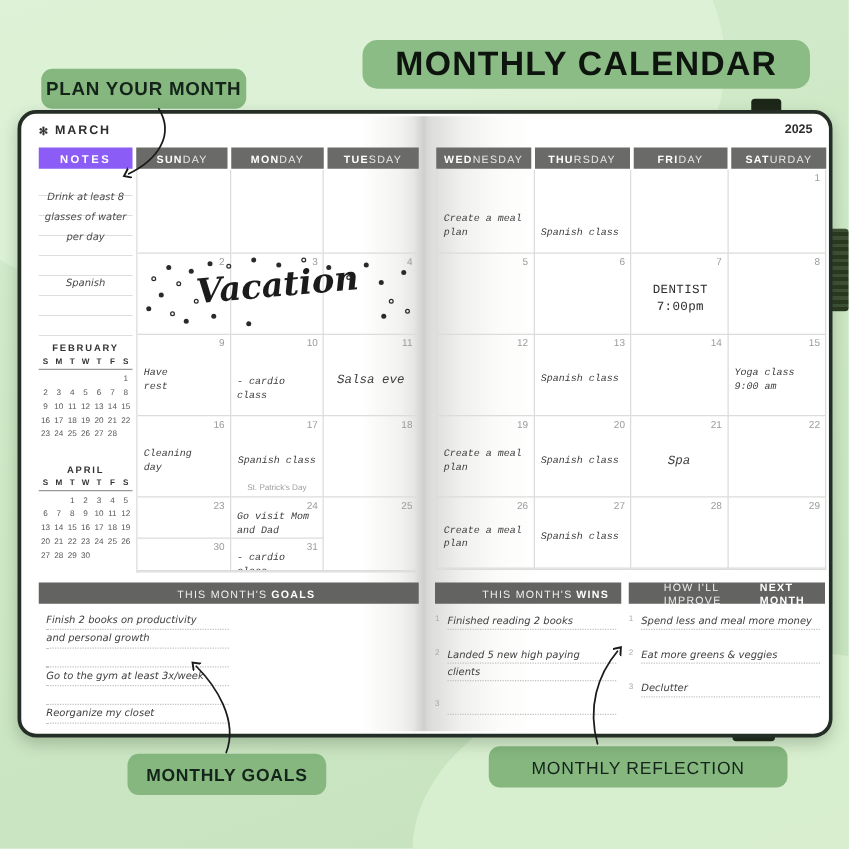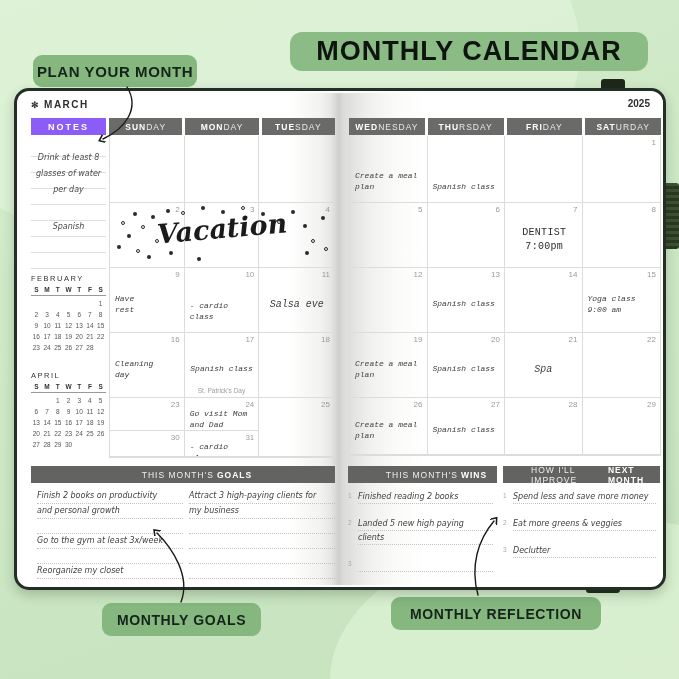--- a/index.html
+++ b/index.html
@@ -14,21 +14,21 @@
   .blob2 { left:330px; top:520px; width:560px; height:320px; background:#d9efd0; opacity:.9; }
 
   .badge {
     position:absolute; display:flex; align-items:center; justify-content:center;
     background:#85b77f; border-radius:9px; color:#15241a;
     font-weight:700; letter-spacing:.6px;
   }
   .badge-plan { left:33px; top:55px; width:164px; height:32px; font-size:15px; font-weight:600; }
   .badge-title { left:290px; top:32px; width:358px; height:39px; font-size:27px; font-weight:800; letter-spacing:1px; border-radius:12px; background:#8cbc86; color:#0d150e; }
   .badge-goals { left:102px; top:603px; width:159px; height:33px; font-size:14px; font-weight:600; }
-  .badge-reflection { left:391px; top:597px; width:210px; height:33px; font-size:14px; font-weight:700; }
+  .badge-reflection { left:391px; top:597px; width:239px; height:33px; font-size:14px; font-weight:400; }
 
   .arrows { position:absolute; left:0; top:0; width:679px; height:679px; pointer-events:none; z-index:5; }
 
   .tab { position:absolute; background:#1d2719; border-radius:3px; z-index:1; }
   .tab-top { left:601px; top:79px; width:24px; height:15px; }
   .tab-bottom { left:586px; top:578px; width:34px; height:15px; }
   .pen-loop { position:absolute; left:662px; top:183px; width:17px; height:66px; z-index:1;
     border-radius:3px; background:repeating-linear-gradient(180deg,#3d5034 0 3px,#28391f 3px 6px); }
 
   .book {
@@ -88,21 +88,21 @@
 
   .notes-lines { position:absolute; left:14px; top:50px; width:75px; height:128px;
     background:repeating-linear-gradient(to bottom,transparent 0 15px,#ddddda 15px 16px); }
   .notes-text { position:absolute; left:0; right:0; text-align:center;
     font-family:"DejaVu Sans", sans-serif; font-style:italic; font-size:8px; color:#4a4a4a;
     line-height:16px; white-space:pre-line; }
   .notes-text.t1 { top:9px; } .notes-text.t2 { top:78px; }
 
   .minical { position:absolute; left:14px; width:75px; }
   .minical.feb { top:183px; } .minical.apr { top:280px; }
-  .minical .mtitle { font-size:7.5px; font-weight:400; letter-spacing:1.5px; color:#333; margin-bottom:3px; }
+  .minical .mtitle { text-align:center; font-size:7.5px; font-weight:700; letter-spacing:1.5px; color:#333; margin-bottom:3px; }
   .minical .mwk { display:grid; grid-template-columns:repeat(7,1fr); font-size:6.5px; font-weight:800; color:#333;
     text-align:center; border-bottom:1px solid #999; padding-bottom:2px; margin-bottom:2px; }
   .minical .mrow { display:grid; grid-template-columns:repeat(7,1fr); font-size:6.5px; color:#555;
     text-align:center; line-height:11px; }
 
   .section-bar { position:absolute; top:375px; height:17px; background:#636361; color:#fff;
     display:flex; align-items:center; justify-content:center; font-size:8.5px; letter-spacing:1px;padding-left:28px; }
   .section-bar .plain { font-weight:500; color:#efefef; } .section-bar b { font-weight:800; margin-left:3px; }
   .bar-goals { left:14px; width:304px; }
   .bar-wins { left:331px; width:149px; }
@@ -484,28 +484,20 @@
 
   <div class="goals-content" id="goals-content">
       <div class="goal-col">
         <div class="goal-line">Finish 2 books on productivity</div>
         <div class="goal-line">and personal growth</div>
         <div class="goal-line"></div>
         <div class="goal-line">Go to the gym at least 3x/week</div>
         <div class="goal-line"></div>
         <div class="goal-line">Reorganize my closet</div>
       </div>
-      <div class="goal-col">
-        <div class="goal-line">Attract 3 high-paying clients for</div>
-        <div class="goal-line">my business</div>
-        <div class="goal-line"></div>
-        <div class="goal-line"></div>
-        <div class="goal-line"></div>
-        <div class="goal-line"></div>
-      </div>
     </div>
   <div class="list-content list-wins" id="wins-content">
       <div class="list-item">
         <span class="num">1</span>
         <div class="lines">
           <div class="list-line">Finished reading 2 books</div>
         </div>
       </div>
       <div class="list-item">
         <span class="num">2</span>
@@ -518,21 +510,21 @@
         <span class="num">3</span>
         <div class="lines">
           <div class="list-line"></div>
         </div>
       </div>
     </div>
   <div class="list-content list-improve" id="improve-content">
       <div class="list-item">
         <span class="num">1</span>
         <div class="lines">
-          <div class="list-line">Spend less and save more money</div>
+          <div class="list-line">Spend less and meal more money</div>
         </div>
       </div>
       <div class="list-item">
         <span class="num">2</span>
         <div class="lines">
           <div class="list-line">Eat more greens &amp; veggies</div>
         </div>
       </div>
       <div class="list-item">
         <span class="num">3</span>

